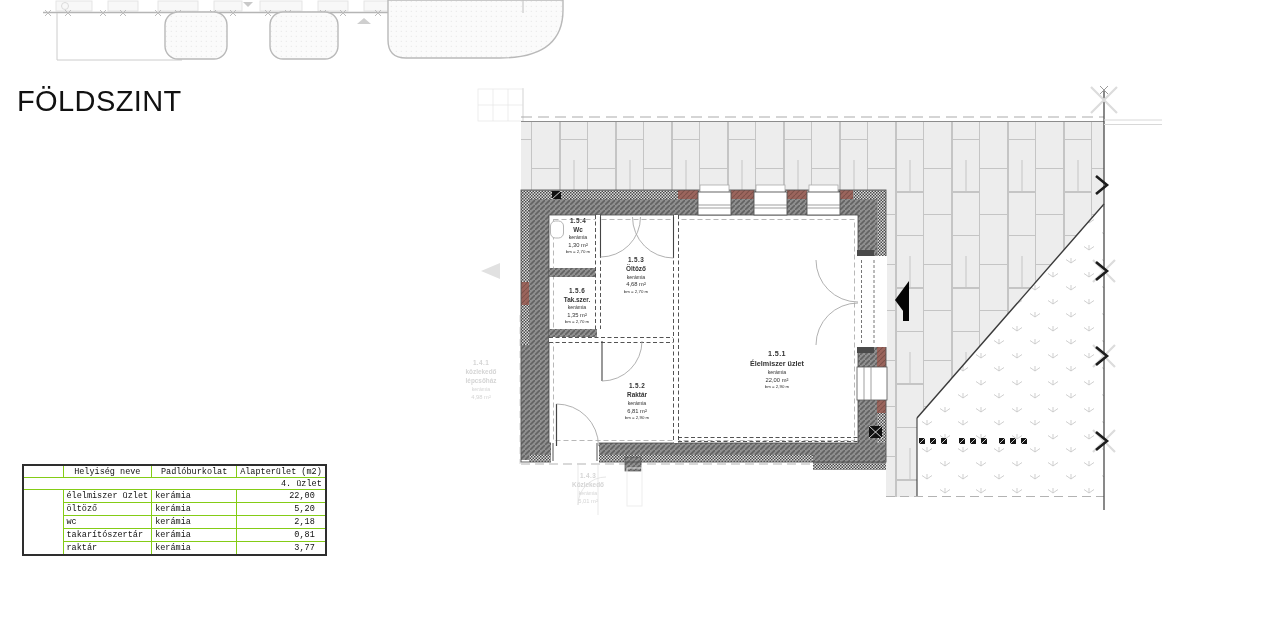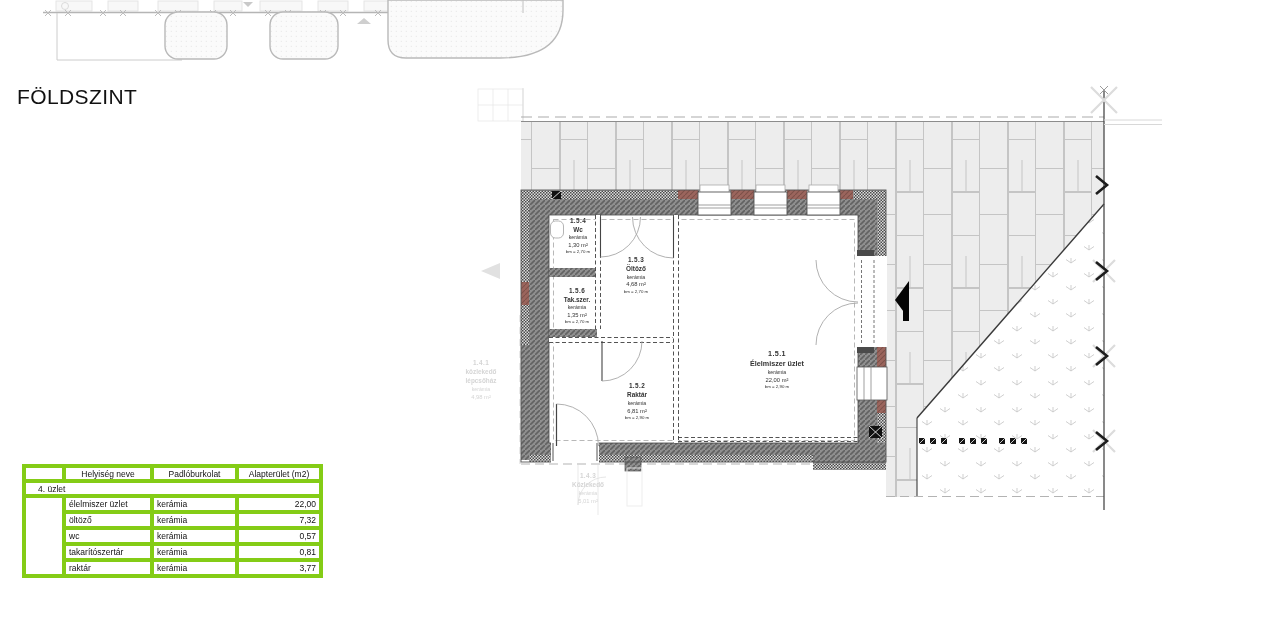--- a/index.html
+++ b/index.html
@@ -1,28 +1,28 @@
 <!DOCTYPE html>
 <html><head>
 <meta charset="utf-8">
 <style>
   html,body{margin:0;padding:0;background:#fff;}
   .canvas{position:relative;width:1280px;height:623px;background:#fff;overflow:hidden;
           font-family:"Liberation Sans",sans-serif;}
   .canvas > svg{position:absolute;left:0;top:0;}
-  .page-title{position:absolute;left:17px;top:85px;font-size:21px;letter-spacing:.4px;
+  .page-title{position:absolute;left:17px;top:85px;font-size:29px;letter-spacing:.4px;
               color:#111;font-weight:400;}
   table.room-table{position:absolute;left:22px;top:464px;border-collapse:collapse;
                    font-size:8.5px;color:#111;table-layout:fixed;background:#fff;
                    border:2px solid #2e2e2e;}
-  table.room-table th,table.room-table td{border:4px solid #84cc16;padding:0 3px;
-                   height:12px;line-height:10px;overflow:hidden;white-space:nowrap;}
+  table.room-table th,table.room-table td{border:1px solid #84cc16;padding:0 3px;
+                   height:12px;line-height:10px;overflow:hidden;white-space:nowrap;font-family:Liberation Mono, monospace;}
   table.room-table th{font-weight:400;text-align:center;height:11px;}
-  table.room-table td.num{text-align:right;padding-right:3px;}
-  table.room-table td.grp{text-align:left;padding-left:12px;height:11px;}
+  table.room-table td.num{text-align:right;padding-right:10px;}
+  table.room-table td.grp{text-align:right;padding-left:12px;height:11px;}
   svg text{font-family:"Liberation Sans",sans-serif;fill:#333;text-anchor:middle;}
   svg text.rid{font-size:6.4px;font-weight:bold;letter-spacing:.4px;}
   svg text.rname{font-size:6.4px;font-weight:bold;}
   svg text.rfloor{font-size:5.2px;}
   svg text.rarea{font-size:5.8px;}
   svg text.rh{font-size:4.4px;}
   svg text.big{font-size:7.2px;}
   svg text.ghost{fill:#d5d5d5;}
 </style>
 </head>
@@ -363,26 +363,26 @@
   </tr>
   <tr>
     <td rowspan="5"></td>
     <td>élelmiszer üzlet</td>
     <td>kerámia</td>
     <td class="num">22,00</td>
   </tr>
   <tr>
     <td>öltöző</td>
     <td>kerámia</td>
-    <td class="num">7,32</td>
+    <td class="num">5,20</td>
   </tr>
   <tr>
     <td>wc</td>
     <td>kerámia</td>
-    <td class="num">0,57</td>
+    <td class="num">2,18</td>
   </tr>
   <tr>
     <td>takarítószertár</td>
     <td>kerámia</td>
     <td class="num">0,81</td>
   </tr>
   <tr>
     <td>raktár</td>
     <td>kerámia</td>
     <td class="num">3,77</td>

